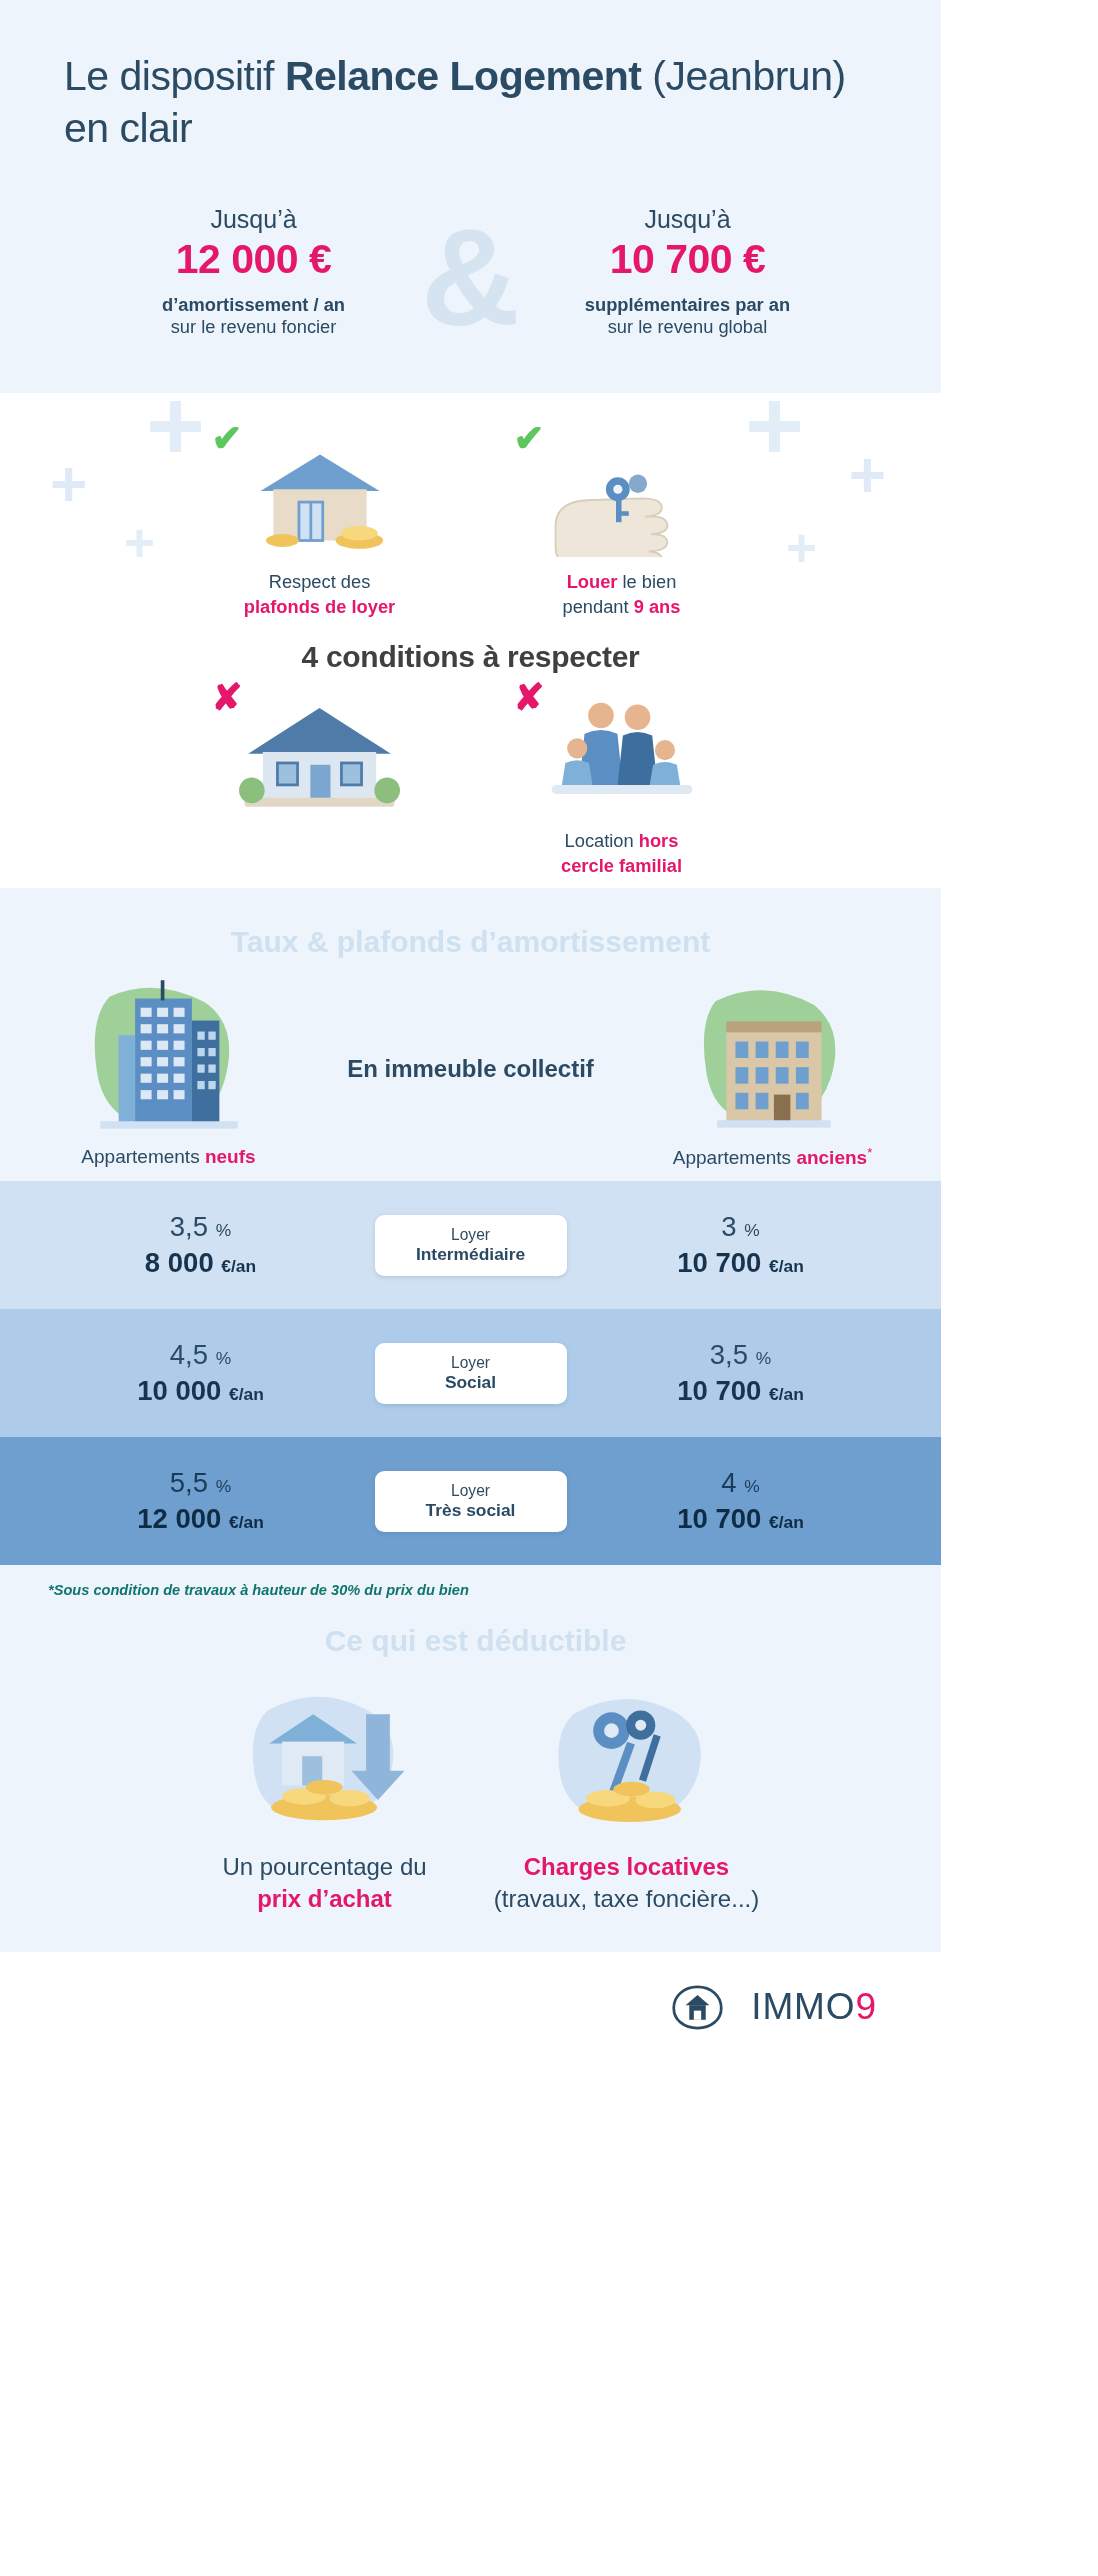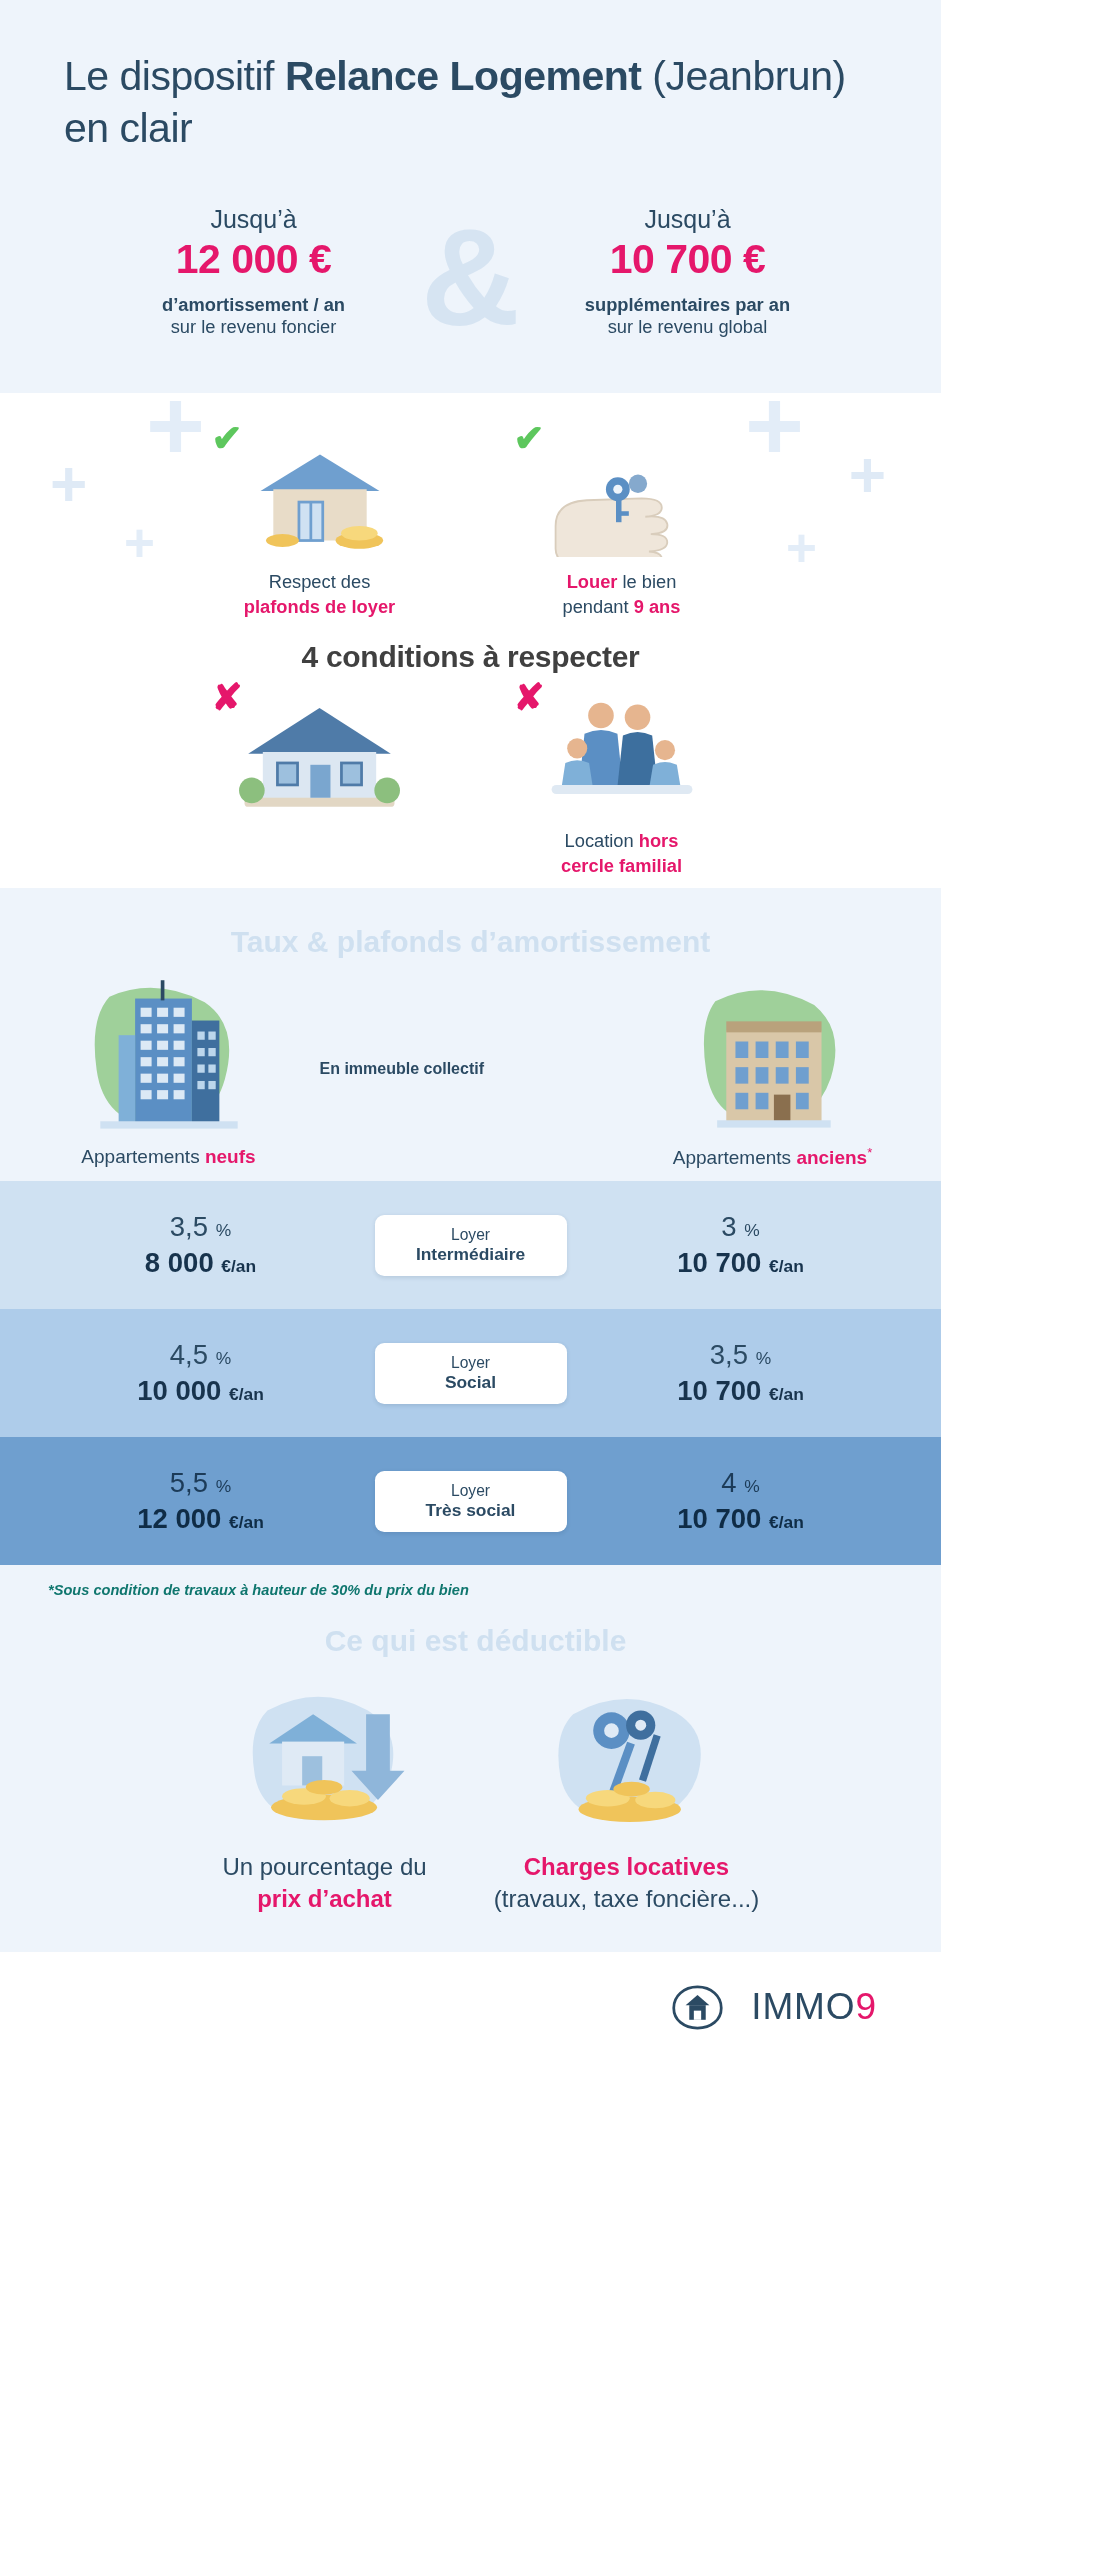--- a/index.html
+++ b/index.html
@@ -100,21 +100,21 @@
   .taux { background: #eef4fb; padding: 37px 0 0 0; }
   .taux-heading {
     text-align: center;
     font-size: 30px;
     font-weight: 700;
     color: #cfe0f0;
     margin-bottom: 11px;
   }
   .buildings { display: flex; justify-content: center; align-items: center; }
   .b-cell { width: 302px; text-align: center; }
-  .b-mid { width: 302px; text-align: left; font-size: 16px; font-weight: 700; color: #2b4a63; }
+  .b-mid { width: 302px; text-align: center; font-size: 24px; font-weight: 700; color: #2b4a63; }
   .b-cap { font-size: 19px; color: #2b4a63; margin-top: 7.3px; }
   .b-cap b { color: #e5176b; font-weight: 700; }
   .b-cap sup { color: #e5176b; font-size: 13px; }
 
   .rate-table { margin-top: 12px; }
   .rate-row {
     display: flex;
     align-items: center;
     justify-content: center;
     height: 128px;

